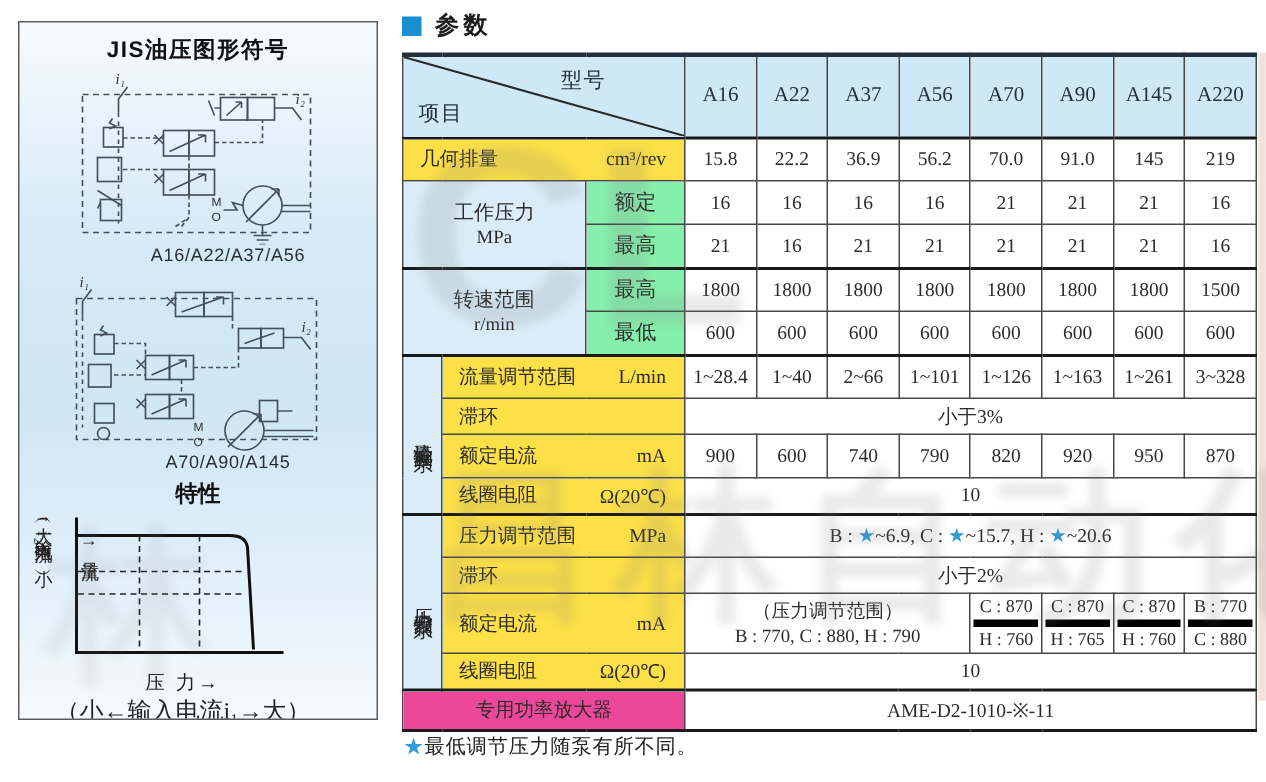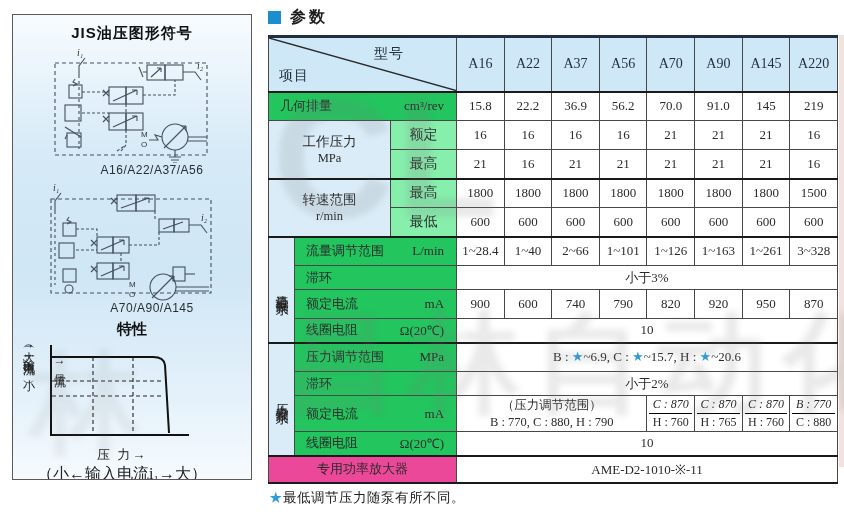--- a/index.html
+++ b/index.html
@@ -50,31 +50,31 @@
   .r-sm  td { height:24px; }
   .r-tall td { height:36px; }
   .r-amp td { height:27px; }
   .bt2 td { border-top:2px solid #1a1a1a;margin-top:27px; }
   .hdr-row td { background:#cfe8f7; border-bottom:2px solid #1a1a1a; }
   .model-cell { font-size:14px; color:#24313e; }
   .corner { position:relative; }
   .corner svg { position:absolute; inset:0; width:100%; height:100%; }
   .corner-top { position:absolute; top:7px; right:52px; font-size:14px; color:#24313e; letter-spacing:1px;}
   .corner-bottom { position:absolute; bottom:6px; left:10px; font-size:14px; color:#24313e; letter-spacing:1px;}
-  .lab { background:#22c55e; }
+  .lab { background:#fde047; }
   .lab-flex { display:flex; justify-content:space-between; align-items:center; padding:0 10px 0 9px; height:100%; }
   .lab-stack { background:#d9ecf8; }
   .lab-stack .l1 { font-size:13.5px; }
   .lab-stack .l2 { font-size:12.5px; }
   .sub-cell { background:#86efac; font-size:14px; }
   .grp { background:#d9ecf8; }
   .vert { writing-mode:vertical-rl; text-orientation:upright; font-size:13px;
     letter-spacing:2px; color:#222; }
   .pc div { font-size:12px; line-height:17px; }
-  .pc .pc-top { border-bottom:1px solid #000000;font-style:italic; }
+  .pc .pc-top { border-bottom:5px solid #000000; }
   .merged-cur div { font-size:12.5px; line-height:17px; }
   .star { color:#2f9cd8; }
   .amp-label { background:#ec4899; }
   
   .footnote { position:absolute; left:269px; top:489px; font-size:13.5px; color:#222; letter-spacing:.5px;}
   .company { position:absolute; right:5px; top:485px; font-family:"Liberation Sans",sans-serif;
     font-weight:bold; font-size:15px; color:#0d0d0d; letter-spacing:1px; z-index:6;margin-top:36px; }
   
   .wm { position:absolute; pointer-events:none; color:#7c7c7c; z-index:5;
     filter:blur(3px); white-space:nowrap; font-family:"Liberation Sans",sans-serif; font-weight:bold; }

